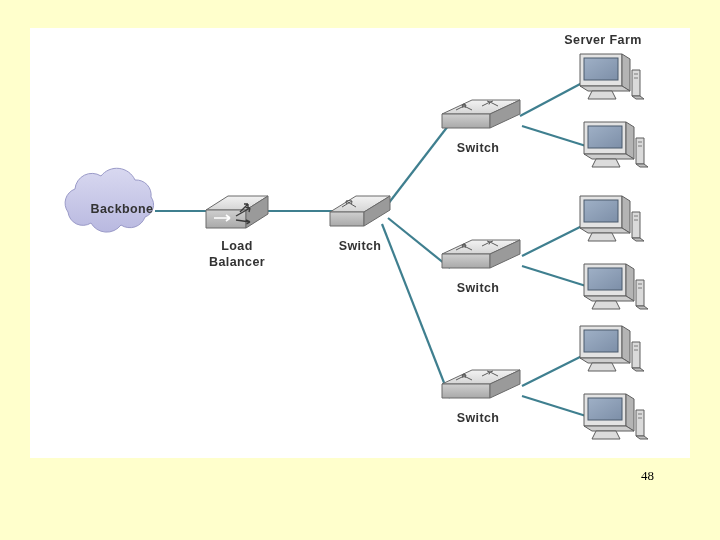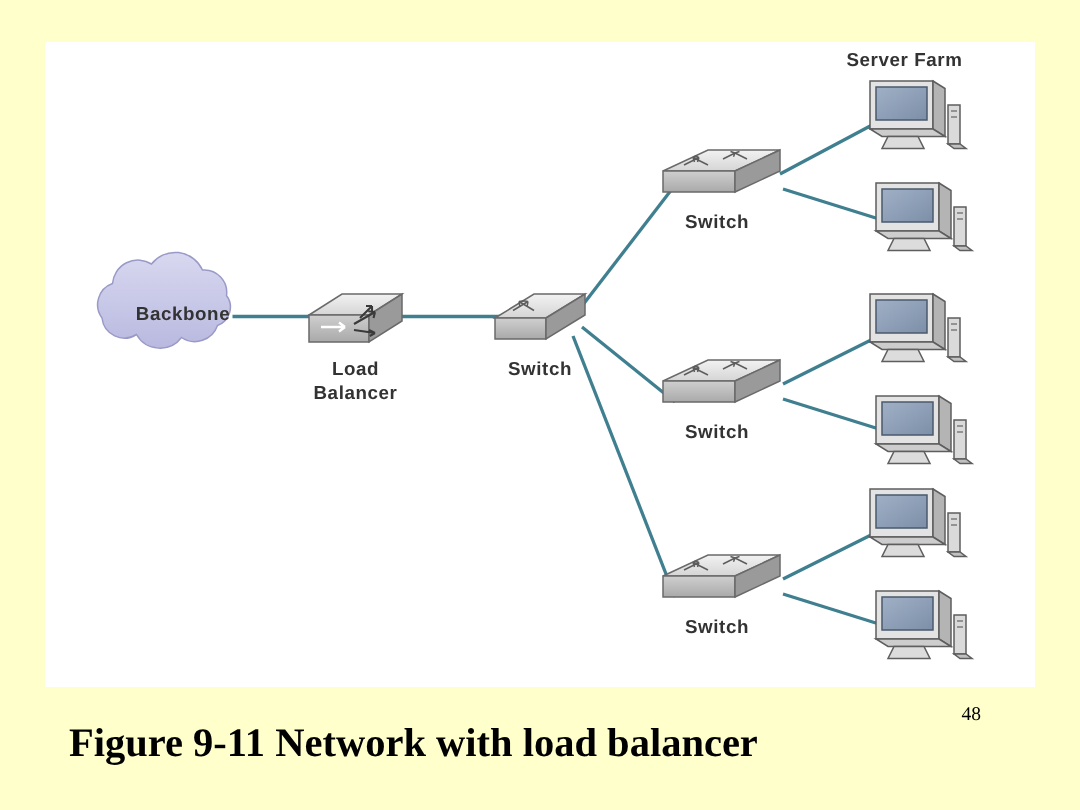--- a/index.html
+++ b/index.html
@@ -217,16 +217,15 @@
         <use href="#computerSym" x="548" y="296"></use>
       </g>
       <g>
         <use href="#computerSym" x="552" y="364"></use>
       </g>
 
       <text class="lbl lbl-c" x="573" y="16">Server Farm</text>
     </svg>
   </div>
 
-  <div id="caption">Figure 9-11 Network with load balancer</div>
   <div id="page-number">48</div>
 
 </div>
 
 </body></html>

